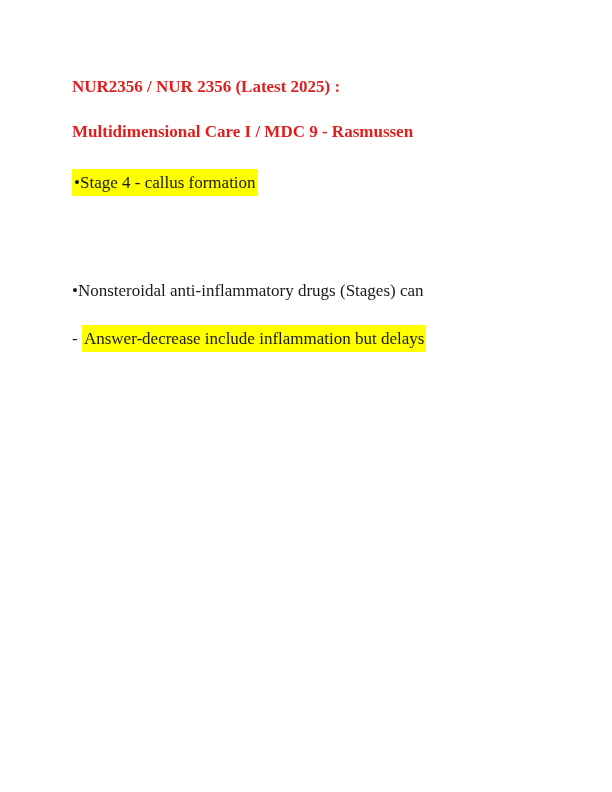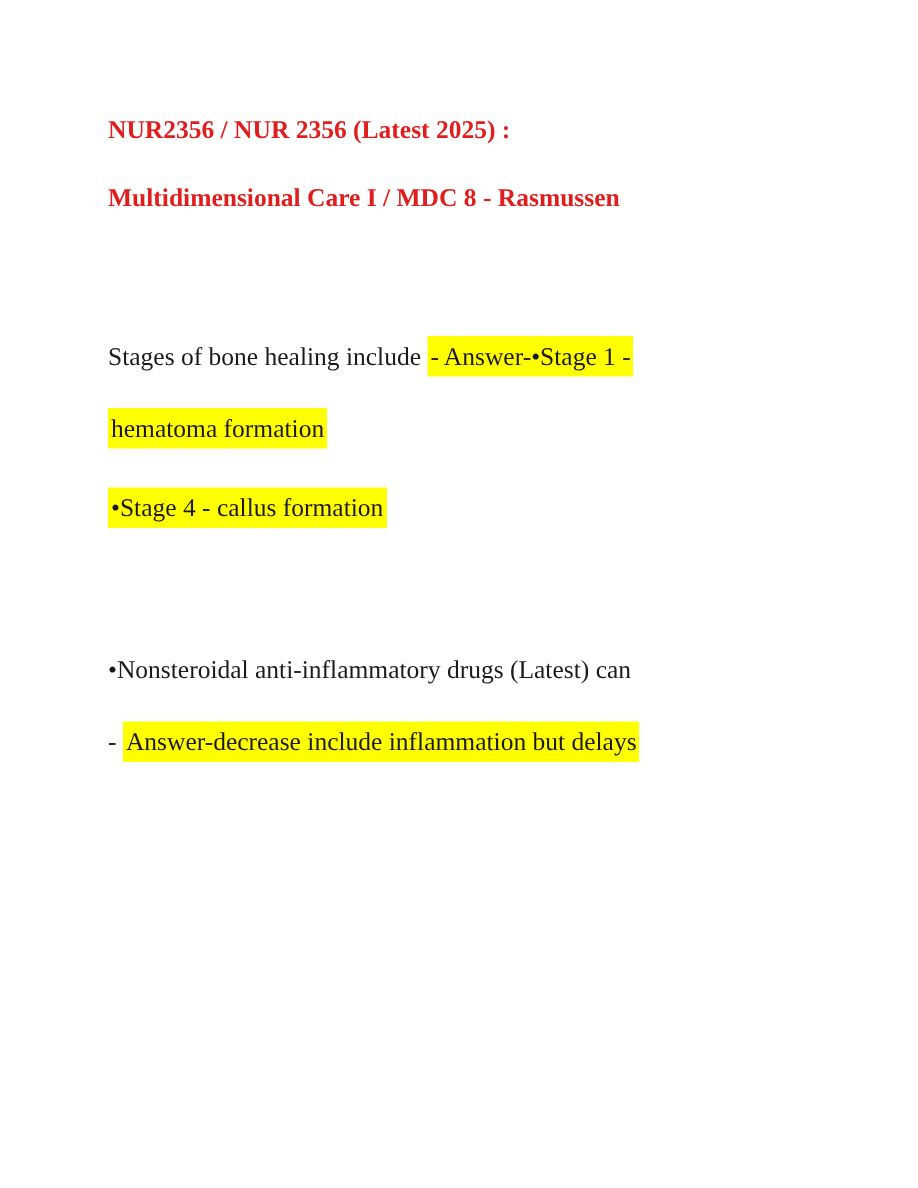--- a/index.html
+++ b/index.html
@@ -48,35 +48,31 @@
   .para-q2 { margin-top: 60px; }
 </style>
 </head>
 <body>
 
 <div class="page">
   <div class="content">
 
     <header class="doc-header">
       <div class="heading-line">NUR2356 / NUR 2356 (Latest 2025) :</div>
-      <div class="heading-line">Multidimensional Care I / MDC 8 - Rasmussen</div>
+      <div class="heading-line">Multidimensional Care I / MDC 9 - Rasmussen</div>
     </header>
 
     <main>
 
-      <p class="para para-q1">
-        <span class="line"><span>Stages of bone healing include </span><span class="hl">- Answer-•Stage 1 -</span></span>
-        <span class="line"><span class="hl">hematoma formation</span></span>
-      </p>
 
 
       <p class="para para-stage3">
         <span class="line"><span class="hl">•Stage 4 - callus formation</span></span>
       </p>
 
       <p class="para para-q2">
-        <span class="line"><span>•Nonsteroidal anti-inflammatory drugs (Latest) can</span></span>
+        <span class="line"><span>•Nonsteroidal anti-inflammatory drugs (Stages) can</span></span>
         <span class="line"><span>- </span><span class="hl">Answer-decrease include inflammation but delays</span></span>
       </p>
 
     </main>
   </div>
 </div>
 
 </body></html>

